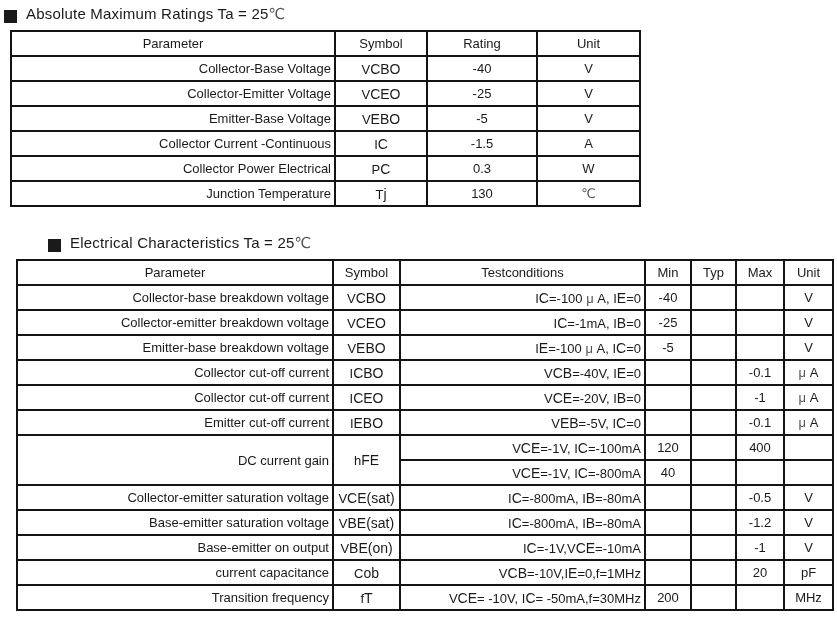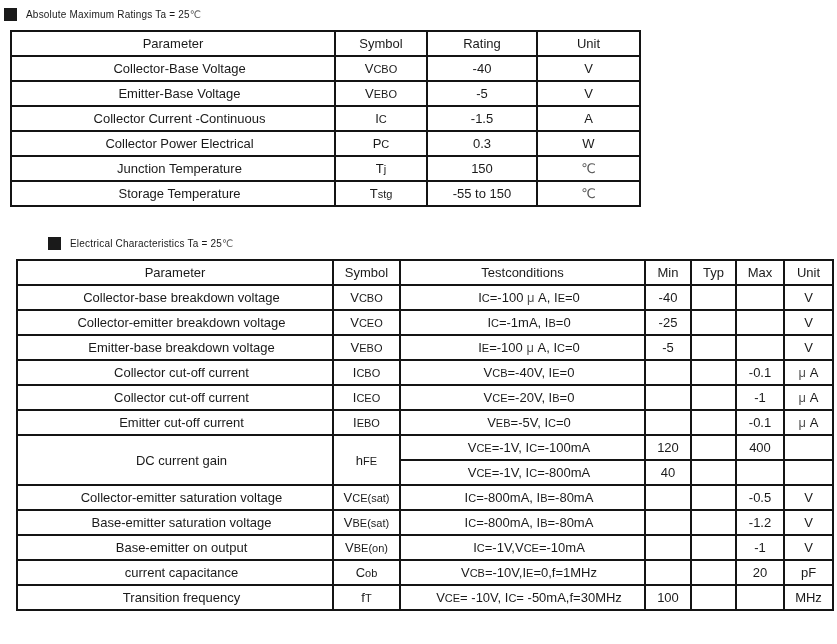--- a/index.html
+++ b/index.html
@@ -8,23 +8,23 @@
     background: #ffffff;
     width: 837px;
     height: 644px;
     font-family: "Liberation Sans", "DejaVu Sans", sans-serif;
     color: #1a1a1a;
     overflow: hidden;
   }
   .page { padding-top: 5px; }
   .section-title {
     display: flex;
-    align-items: center;
+    align-items: flex-end;
     margin-left: 4px;
-    font-size: 10px;
+    font-size: 15px;
     height: 18px;
   }
   .section-title .bullet {
     width: 13px;
     height: 13px;
     background: #1a1a1a;
     margin-right: 9px;
     flex: 0 0 auto;
   }
   .section-title .title-text { white-space: nowrap; letter-spacing: 0.2px; }
@@ -39,22 +39,22 @@
     border: 2px solid #141414;
     height: 23px;
     font-size: 13px;
     font-weight: normal;
     padding: 0;
     text-align: center;
     vertical-align: middle;
     overflow: hidden;
     white-space: nowrap;
   }
-  td.left { text-align: center; padding-left: 16px; padding-right: 3px; }
-  .sub { font-size: 11px; letter-spacing: 0; }
+  td.left { text-align: right; padding-left: 16px; padding-right: 3px; }
+  .sub { font-size: 14px; letter-spacing: 0; }
   .glyph { color: #555; }
 </style>
 </head>
 <body>
 
 <div class="page">
 
   <div class="section" id="section1">
     <div class="section-title">
       <span class="bullet"></span>
@@ -76,47 +76,47 @@
           </tr>
         </thead>
       <tbody>
           <tr>
             <td class="left"><span>Collector-Base Voltage</span></td>
             <td><span>V</span><span class="sub">CBO</span></td>
             <td><span>-40</span></td>
             <td><span>V</span></td>
           </tr>
           <tr>
+            <td class="left"><span>Collector-Emitter Voltage</span></td>
+            <td><span>V</span><span class="sub">CEO</span></td>
+            <td><span>-25</span></td>
+            <td><span>V</span></td>
+          </tr>
+          <tr>
             <td class="left"><span>Emitter-Base Voltage</span></td>
             <td><span>V</span><span class="sub">EBO</span></td>
             <td><span>-5</span></td>
             <td><span>V</span></td>
           </tr>
           <tr>
             <td class="left"><span>Collector Current -Continuous</span></td>
             <td><span>I</span><span class="sub">C</span></td>
             <td><span>-1.5</span></td>
             <td><span>A</span></td>
           </tr>
           <tr>
             <td class="left"><span>Collector Power Electrical</span></td>
             <td><span>P</span><span class="sub">C</span></td>
             <td><span>0.3</span></td>
             <td><span>W</span></td>
           </tr>
           <tr>
             <td class="left"><span>Junction Temperature</span></td>
             <td><span>T</span><span class="sub">j</span></td>
-            <td><span>150</span></td>
-            <td><span class="glyph">℃</span></td>
-          </tr>
-          <tr>
-            <td class="left"><span>Storage Temperature</span></td>
-            <td><span>T</span><span class="sub">stg</span></td>
-            <td><span>-55 to 150</span></td>
+            <td><span>130</span></td>
             <td><span class="glyph">℃</span></td>
           </tr>
         </tbody>
     </table>
   </div>
 
   <div class="section" id="section2">
     <div class="section-title">
       <span class="bullet"></span>
       <span class="title-text"><span>Electrical Characteristics Ta = 25</span><span class="glyph">℃</span></span>
@@ -246,21 +246,21 @@
             <td class="left"><span>V</span><span class="sub">CB</span><span>=-10V,I</span><span class="sub">E</span><span>=0,f=1MHz</span></td>
             <td></td>
             <td></td>
             <td><span>20</span></td>
             <td><span>pF</span></td>
           </tr>
           <tr>
             <td class="left"><span>Transition frequency</span></td>
             <td><span>f</span><span class="sub">T</span></td>
             <td class="left"><span>V</span><span class="sub">CE</span><span>= -10V, I</span><span class="sub">C</span><span>= -50mA,f=30MHz</span></td>
-            <td><span>100</span></td>
+            <td><span>200</span></td>
             <td></td>
             <td></td>
             <td><span>MHz</span></td>
           </tr>
         </tbody>
     </table>
   </div>
 
 </div>
 

